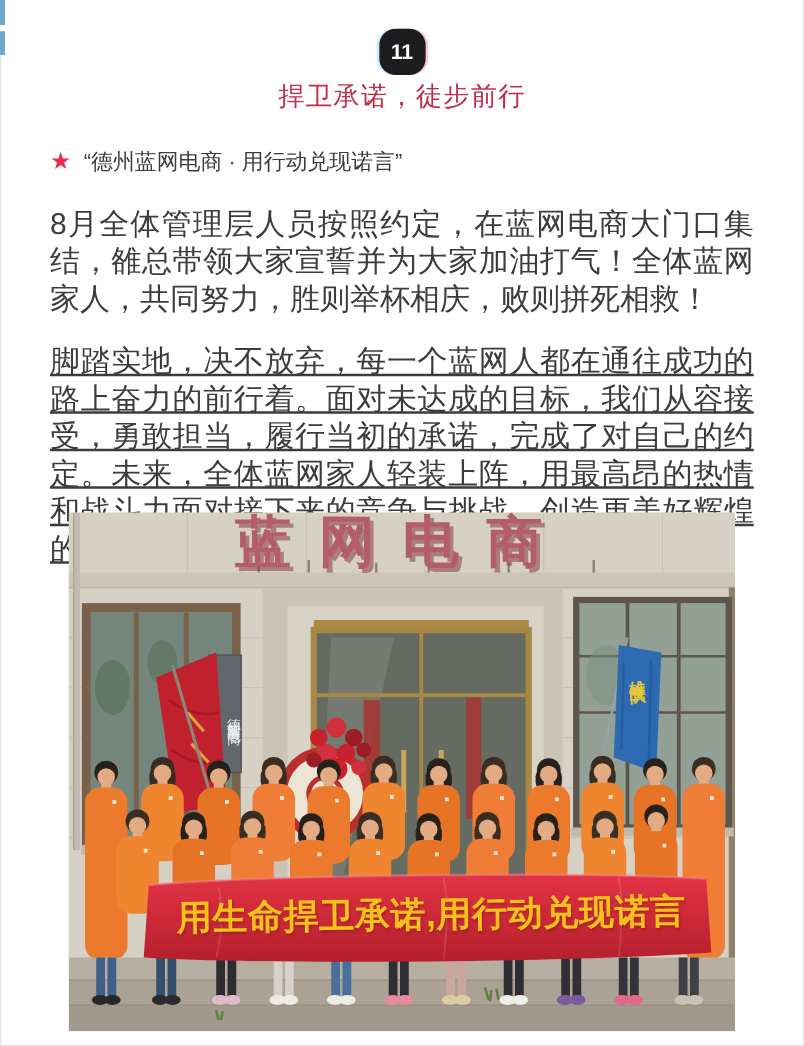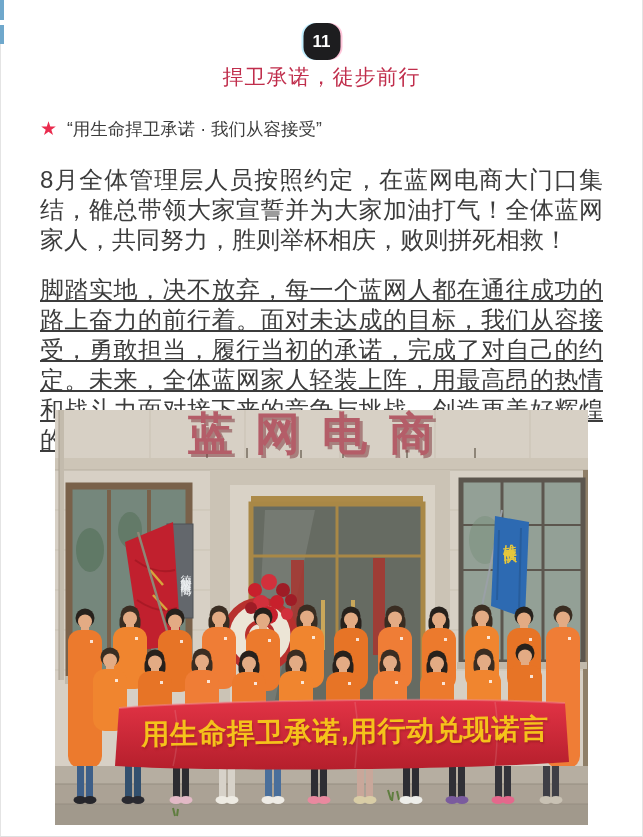--- a/index.html
+++ b/index.html
@@ -69,21 +69,21 @@
 <div class="scroll-frag">
   <div class="seg1"></div>
     <div class="gap"></div>
     <div class="seg2"></div>
 </div>
 
 <div class="badge">11</div>
 <div class="title">捍卫承诺，徒步前行</div>
 
 <div class="slogan">
-  <span class="star">★</span><span>“用生命捍卫承诺 · 我们从容接受”</span>
+  <span class="star">★</span><span>“德州蓝网电商 · 用行动兑现诺言”</span>
 </div>
 
 <div class="para p1">8月全体管理层人员按照约定，在蓝网电商大门口集结，雒总带领大家宣誓并为大家加油打气！全体蓝网家人，共同努力，胜则举杯相庆，败则拼死相救！</div>
 <div class="para p2">脚踏实地，决不放弃，每一个蓝网人都在通往成功的路上奋力的前行着。面对未达成的目标，我们从容接受，勇敢担当，履行当初的承诺，完成了对自己的约定。未来，全体蓝网家人轻装上阵，用最高昂的热情和战斗力面对接下来的竞争与挑战，创造更美好辉煌的未来！</div>
 
 <div class="photo">
   <svg width="533" height="415" viewBox="0 0 533 415" xmlns="http://www.w3.org/2000/svg">
     <defs>
       <linearGradient id="bannerGrad" x1="0" y1="0" x2="0" y2="1">
         <stop offset="0" stop-color="#e23345"></stop>

